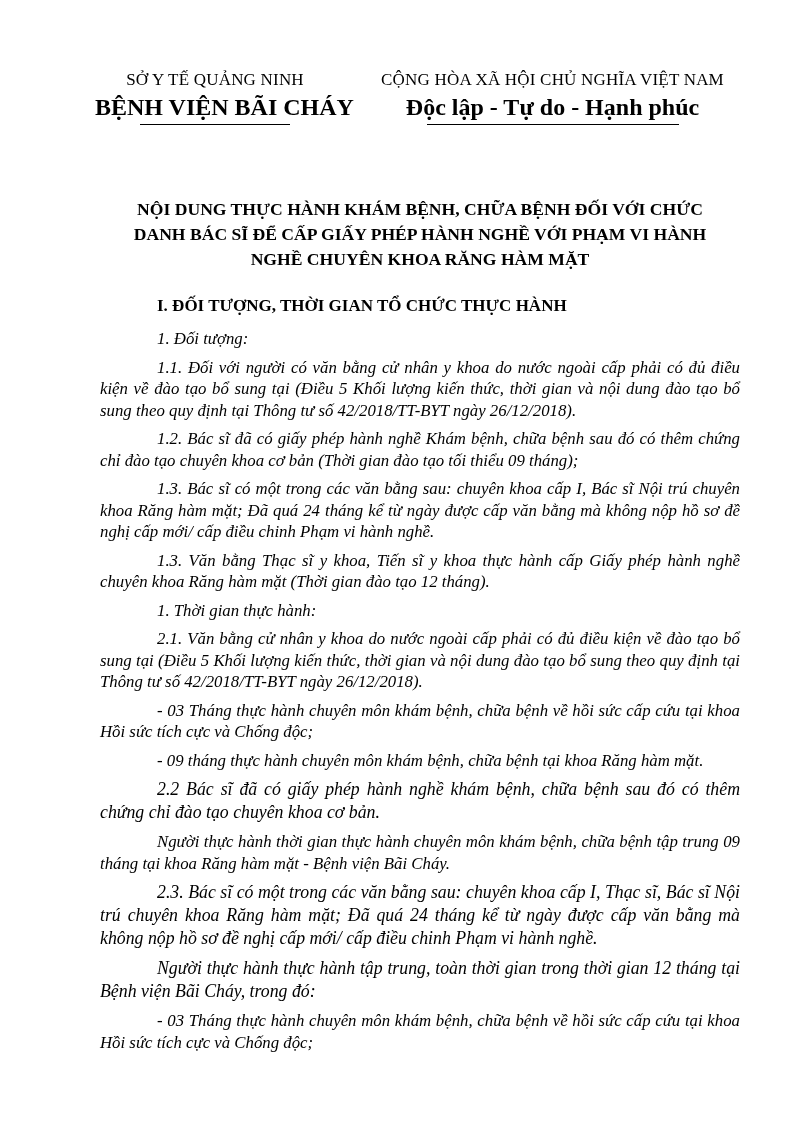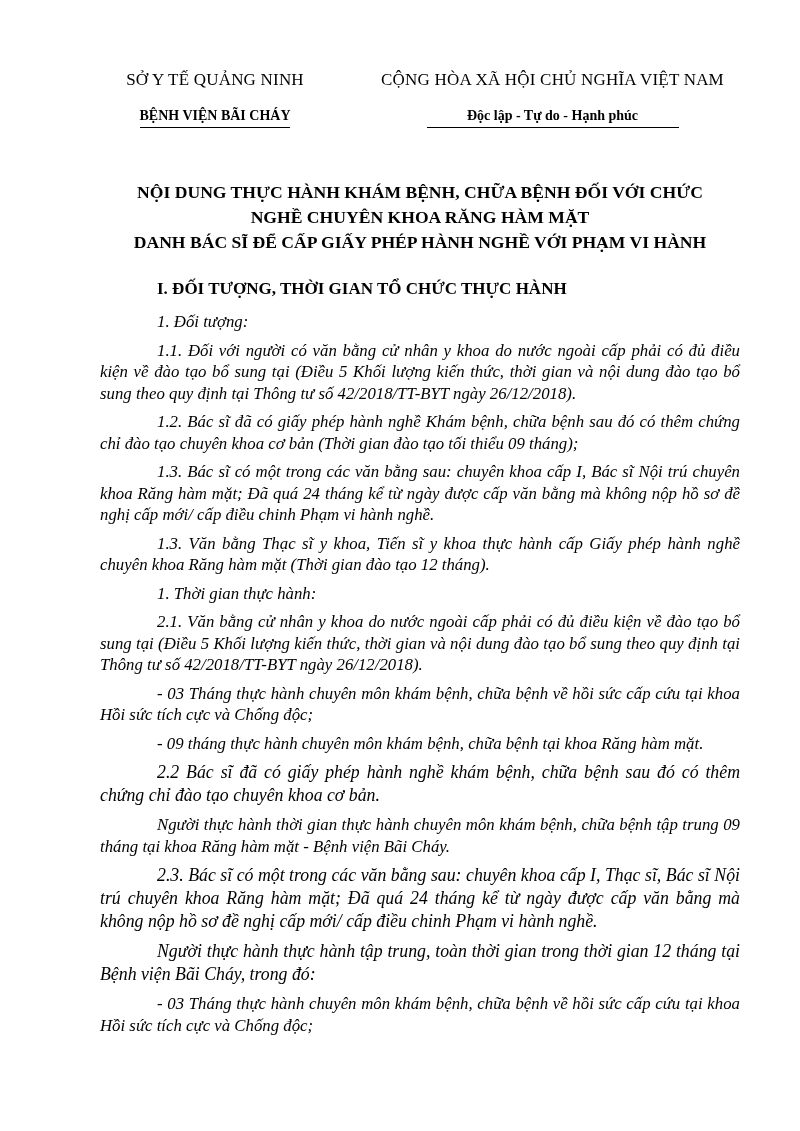--- a/index.html
+++ b/index.html
@@ -13,26 +13,26 @@
     box-sizing: border-box;
     width: 800px; height: 1131px;
     padding: 70px 60px 0 100px;
     background: #ffffff;
   }
   
   .doc-header { display: flex; align-items: flex-end; }
   .hdr-left { width: 240px; text-align: center; flex: 0 0 auto; margin-left: -5px; }
   .hdr-right { flex: 1 1 auto; text-align: center; margin-left: 30px; }
   .hdr-line1 { font-size: 17px; letter-spacing: .2px; white-space: nowrap; }
-  .hdr-line2 { font-size: 14px; font-weight: bold; white-space: nowrap; margin-top: 18px; }
+  .hdr-line2 { font-size: 24px; font-weight: bold; white-space: nowrap; margin-top: 4px; }
   .rule-short { width: 150px; border-top: 1.6px solid #000; margin: 3px auto 0 auto; height: 0; }
   .rule-long  { width: 252px; border-top: 1.6px solid #000; margin: 3px auto 0 auto; height: 0; }
   
   .doc-title {
-    margin-top: 52px;
+    margin-top: 72px;
     text-align: center;
     font-weight: bold;
     font-size: 17.6px;
     line-height: 25px;
   }
   
   .section-heading {
     margin-top: 24px;
     margin-bottom: 12px;
     padding-left: 57px;
@@ -66,22 +66,22 @@
     </div>
     <div class="hdr-right">
       <div class="hdr-line1">CỘNG HÒA XÃ HỘI CHỦ NGHĨA VIỆT NAM</div>
       <div class="hdr-line2">Độc lập - Tự do - Hạnh phúc</div>
       <div class="rule-long"></div>
     </div>
   </div>
 
   <div class="doc-title">
     <div>NỘI DUNG THỰC HÀNH KHÁM BỆNH, CHỮA BỆNH ĐỐI VỚI CHỨC</div>
+    <div>DANH BÁC SĨ ĐỂ CẤP GIẤY PHÉP HÀNH NGHỀ VỚI PHẠM VI HÀNH</div>
     <div>NGHỀ CHUYÊN KHOA RĂNG HÀM MẶT</div>
-    <div>DANH BÁC SĨ ĐỂ CẤP GIẤY PHÉP HÀNH NGHỀ VỚI PHẠM VI HÀNH</div>
   </div>
 
   <div class="section-heading">I. ĐỐI TƯỢNG, THỜI GIAN TỔ CHỨC THỰC HÀNH</div>
 
   <div class="body-text">
     <p>1. Đối tượng:</p>
     <p>1.1. Đối với người có văn bằng cử nhân y khoa do nước ngoài cấp phải có đủ điều kiện về đào tạo bổ sung tại (Điều 5 Khối lượng kiến thức, thời gian và nội dung đào tạo bổ sung theo quy định tại Thông tư số 42/2018/TT-BYT  ngày 26/12/2018).</p>
     <p>1.2. Bác sĩ đã có giấy phép  hành nghề Khám bệnh, chữa bệnh sau đó có thêm chứng chỉ đào tạo chuyên khoa cơ bản (Thời gian đào tạo tối thiểu 09 tháng);</p>
     <p>1.3. Bác sĩ có một trong các văn bằng sau: chuyên khoa cấp I, Bác sĩ Nội trú chuyên khoa Răng hàm mặt; Đã quá 24 tháng kể từ ngày được cấp văn bằng mà không nộp hồ sơ đề nghị cấp mới/ cấp điều chinh Phạm vi hành nghề.</p>
     <p>1.3. Văn bằng Thạc sĩ y khoa, Tiến sĩ y khoa thực hành cấp Giấy phép hành nghề chuyên khoa Răng hàm mặt (Thời gian đào tạo 12 tháng).</p>

